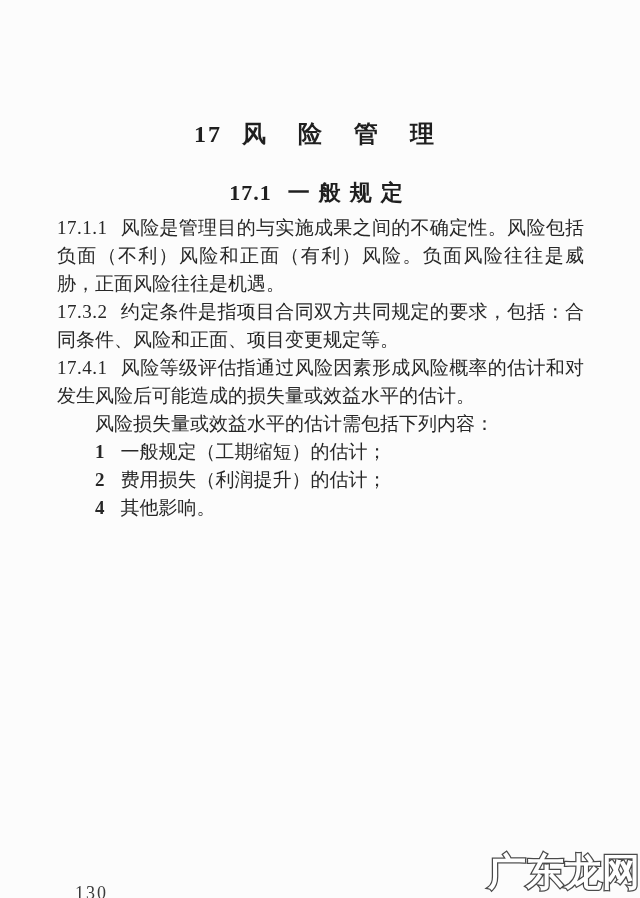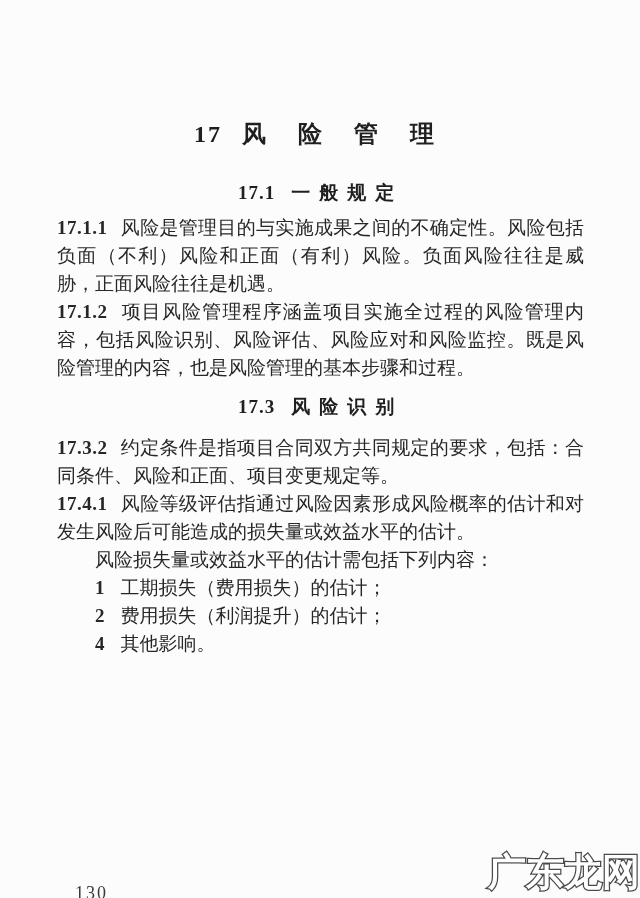--- a/index.html
+++ b/index.html
@@ -23,38 +23,38 @@
     text-align: center;
     font-size: 24px;
     line-height: 32px;
     font-weight: bold;
     color: #1f1f1f;
   }
   .chapter-title .num { margin-right: 20px; letter-spacing: 2px; }
   .chapter-title .txt { letter-spacing: 13px; }
   .section-heading {
     text-align: center;
-    font-size: 19px;
+    font-size: 22px;
     line-height: 26px;
     font-weight: bold;
     color: #1f1f1f;
   }
   .section-heading .hnum { margin-right: 16px; letter-spacing: 1px; }
   .section-heading .htxt { letter-spacing: 9px; }
   .sh-first { margin: 30px 0 8px 0; }
   .sh-mid   { margin: 12px 0 14px 0; }
   p.body-par {
     margin: 0;
     font-size: 19px;
     line-height: 28px;
     text-align: justify;
     text-justify: inter-ideograph;
   }
   p.indent { text-indent: 38px; }
-  .cnum { font-weight: bold; margin-right: 13px; letter-spacing: 0.5px; white-space: nowrap; }
+  .cnum { font-weight: normal; margin-right: 13px; letter-spacing: 0.5px; white-space: nowrap; }
   .lnum { font-weight: bold; margin-right: 16px; }
   .page-number {
     position: absolute;
     left: 75px;
     top: 882px;
     font-size: 18px;
     line-height: 22px;
     letter-spacing: 2px;
     color: #3a3a3a;
   }
@@ -85,41 +85,35 @@
       <span class="num">17</span><span class="txt">风 险 管 理</span>
     </h1>
 
     <h2 class="section-heading sh-first">
       <span class="hnum">17.1</span><span class="htxt">一般规定</span>
     </h2>
 
     <p class="body-par">
       <span class="cnum">17.1.1</span><span>风险是管理目的与实施成果之间的不确定性。风险包括负面（不利）风险和正面（有利）风险。负面风险往往是威胁，正面风险往往是机遇。</span>
     </p>
-    <p class="body-par">
-      <span class="cnum">17.1.2</span><span>项目风险管理程序涵盖项目实施全过程的风险管理内容，包括风险识别、风险评估、风险应对和风险监控。既是风险管理的内容，也是风险管理的基本步骤和过程。</span>
-    </p>
 
-    <h2 class="section-heading sh-mid">
-      <span class="hnum">17.3</span><span class="htxt">风险识别</span>
-    </h2>
 
     <p class="body-par">
       <span class="cnum">17.3.2</span><span>约定条件是指项目合同双方共同规定的要求，包括：合同条件、风险和正面、项目变更规定等。</span>
     </p>
 
 
     <p class="body-par">
       <span class="cnum">17.4.1</span><span>风险等级评估指通过风险因素形成风险概率的估计和对发生风险后可能造成的损失量或效益水平的估计。</span>
     </p>
 
     <p class="body-par indent">风险损失量或效益水平的估计需包括下列内容：</p>
 
     <p class="body-par indent">
-      <span class="lnum">1</span><span>工期损失（费用损失）的估计；</span>
+      <span class="lnum">1</span><span>一般规定（工期缩短）的估计；</span>
     </p>
     <p class="body-par indent">
       <span class="lnum">2</span><span>费用损失（利润提升）的估计；</span>
     </p>
     <p class="body-par indent">
       <span class="lnum">4</span><span>其他影响。</span>
     </p>
 
 
   </div>

